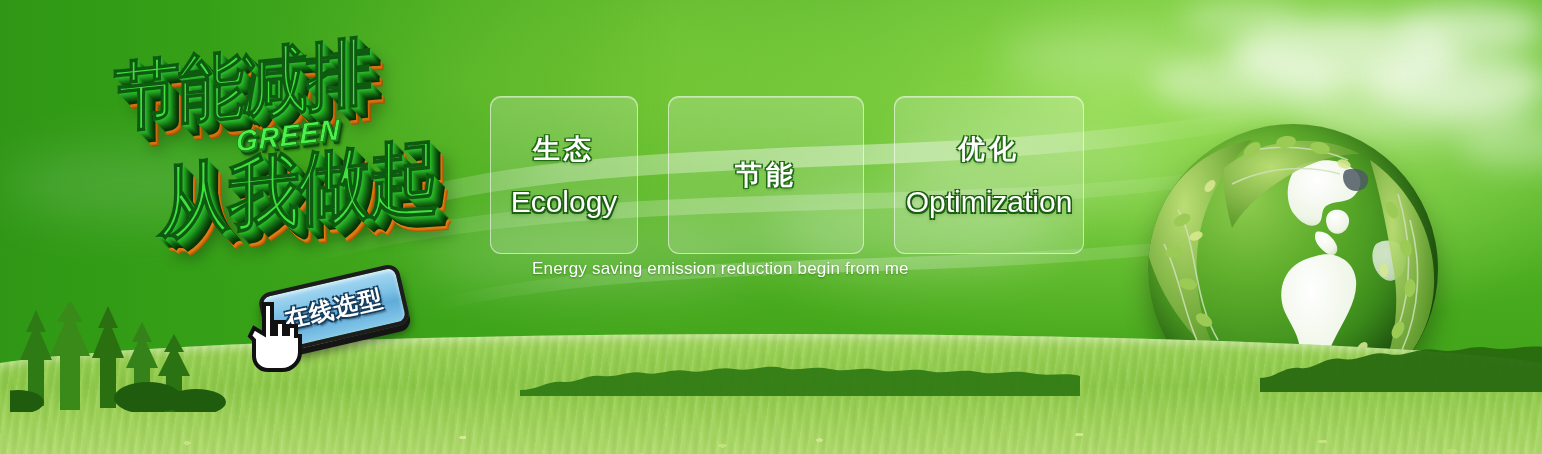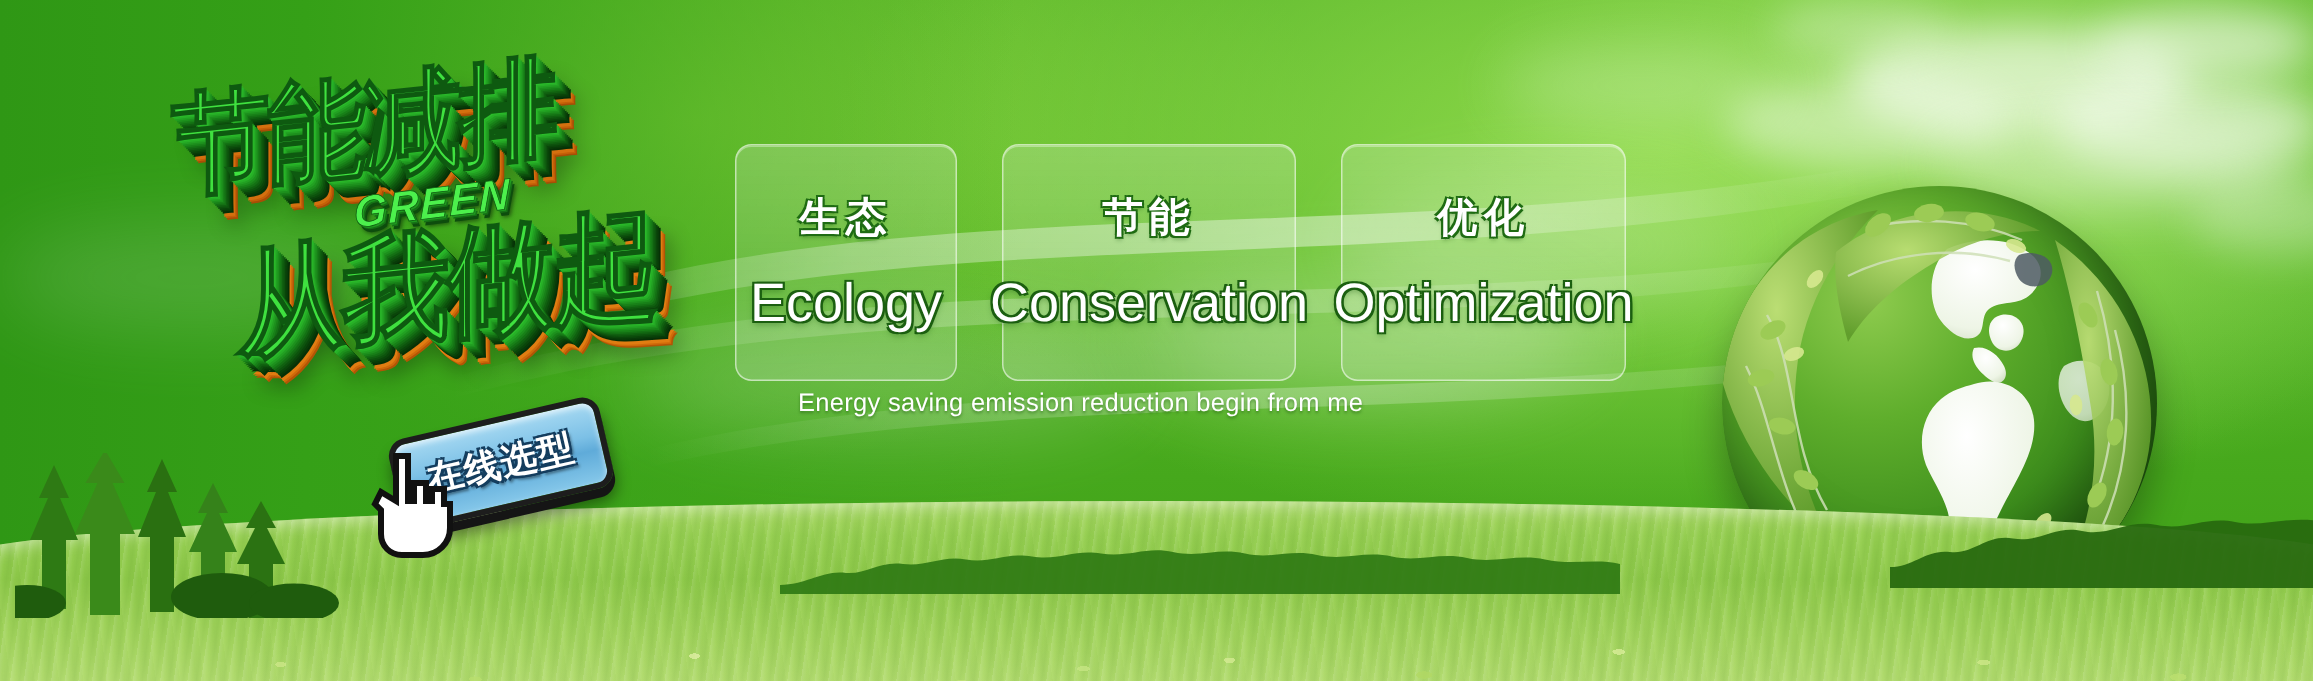--- a/index.html
+++ b/index.html
@@ -184,21 +184,21 @@
 
   .card-cn{
     font-size:27px;font-weight:bold;color:#ffffff;letter-spacing:4px;
     text-shadow:
       -1.4px -1.4px 0 #1e6b12, 1.4px -1.4px 0 #1e6b12,
       -1.4px 1.4px 0 #1e6b12, 1.4px 1.4px 0 #1e6b12,
       0 2px 3px rgba(20,80,10,.45);
     white-space:nowrap;
   }
   .card-en{
-    font-size:36px;color:#ffffff;letter-spacing:0px;
+    font-size:30px;color:#ffffff;letter-spacing:0px;
     text-shadow:
       -1.5px -1.5px 0 #1b5f10, 1.5px -1.5px 0 #1b5f10,
       -1.5px 1.5px 0 #1b5f10, 1.5px 1.5px 0 #1b5f10,
       0 2px 4px rgba(20,80,10,.5);
     white-space:nowrap;
   }
 
   .tagline{
     position:absolute;left:532px;top:259px;
     font-size:17px;color:#ffffff;letter-spacing:.2px;
@@ -406,21 +406,20 @@
              C58,62 50,70 40,70 L26,70 C18,70 12,64 12,56 L12,40 L8,36 L12,28 L22,34 Z" fill="#ffffff" stroke="#111111" stroke-width="4" stroke-linejoin="miter"></path>
   </svg>
 
   <div class="cards">
     <div class="card card-1">
       <span class="card-cn">生态</span>
       <span class="card-en">Ecology</span>
     </div>
     <div class="card card-2">
       <span class="card-cn">节能</span>
-      <span class="card-en">Conservation</span>
     </div>
     <div class="card card-3">
       <span class="card-cn">优化</span>
       <span class="card-en">Optimization</span>
     </div>
   </div>
 
   <div class="tagline">Energy saving emission reduction begin from me</div>
 
 </div>

